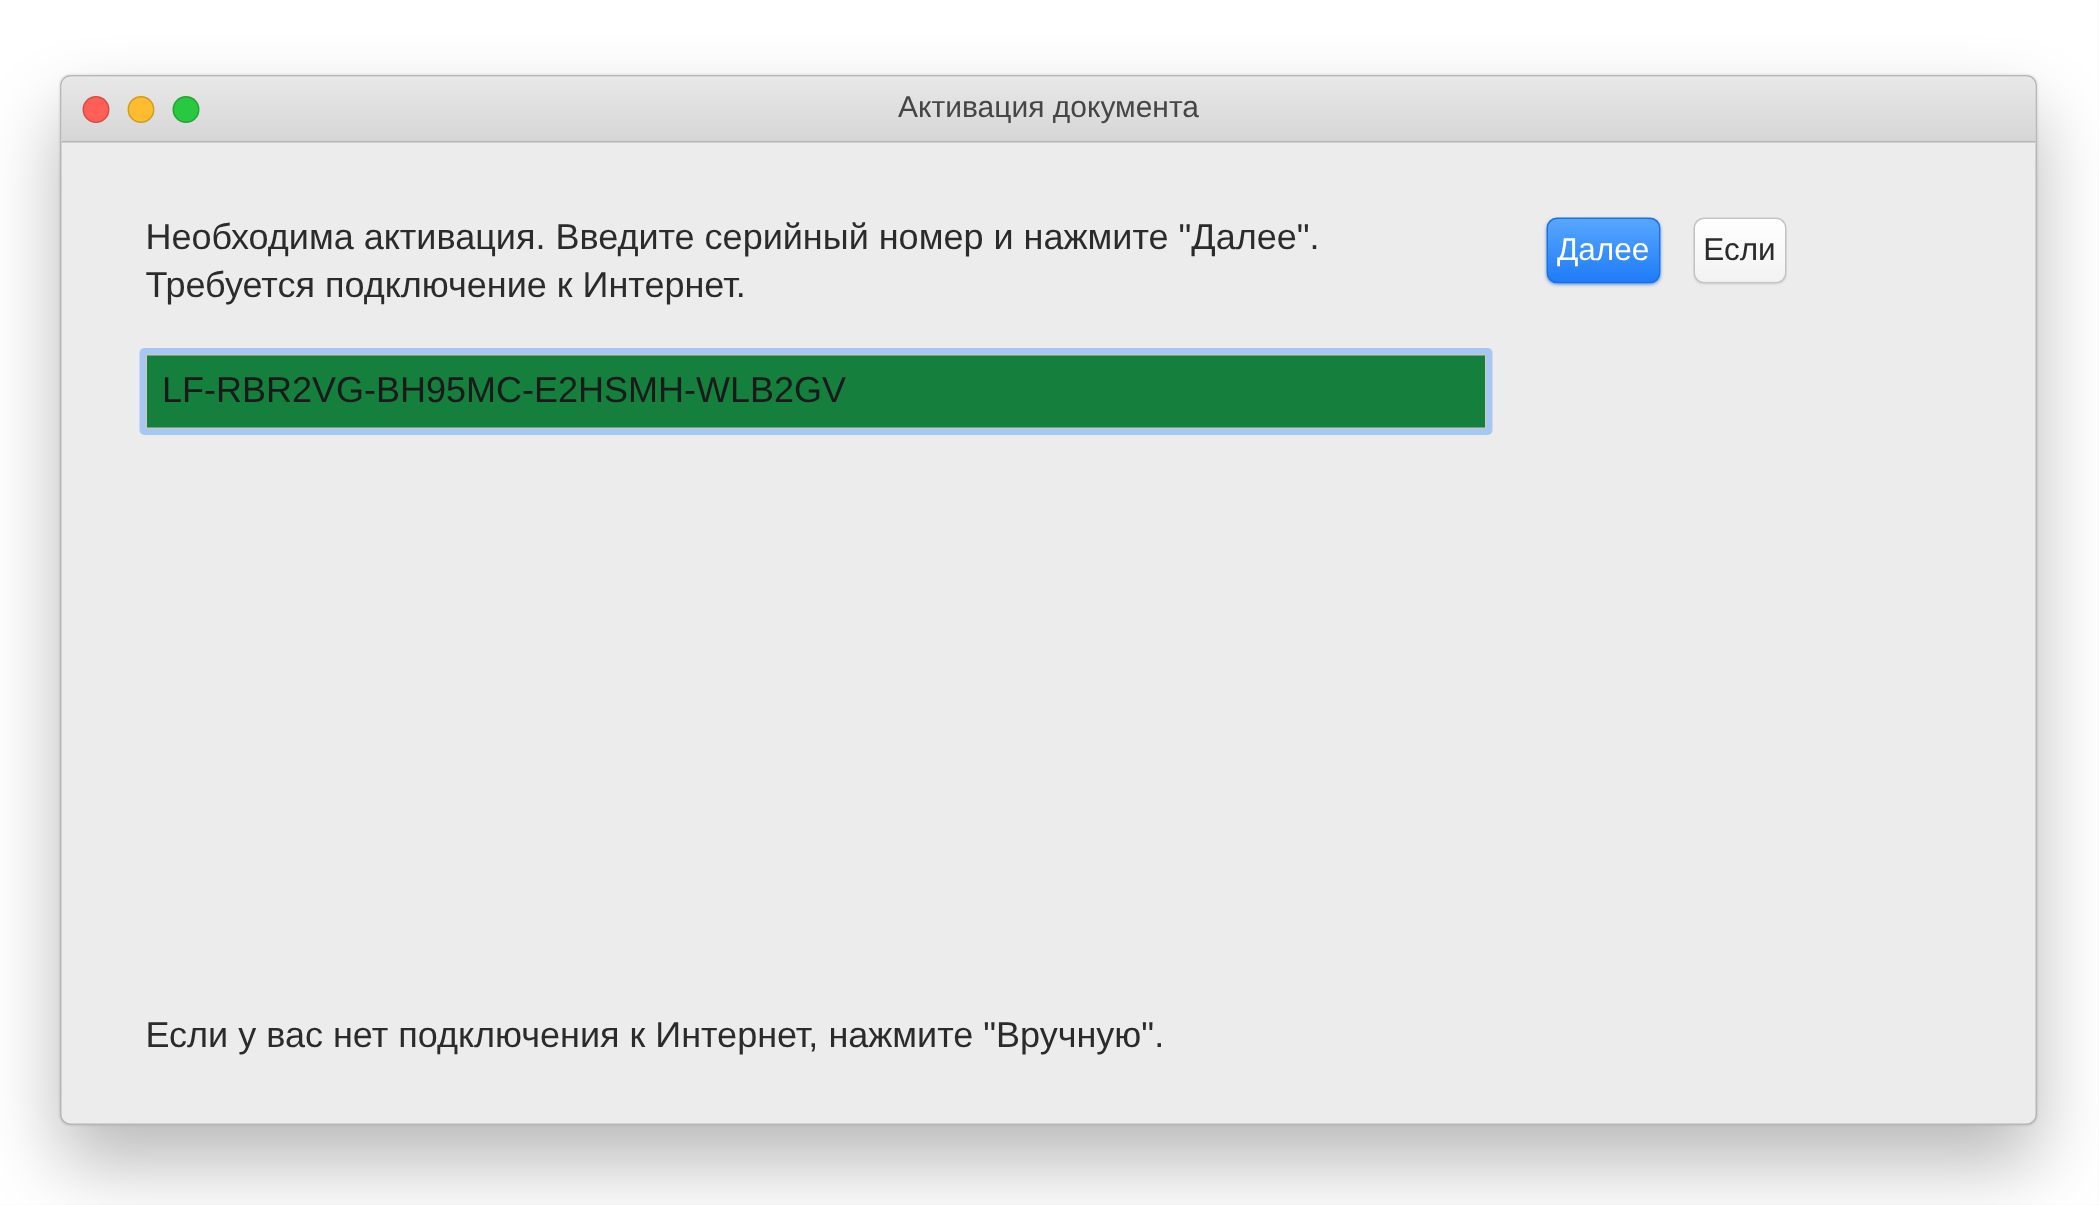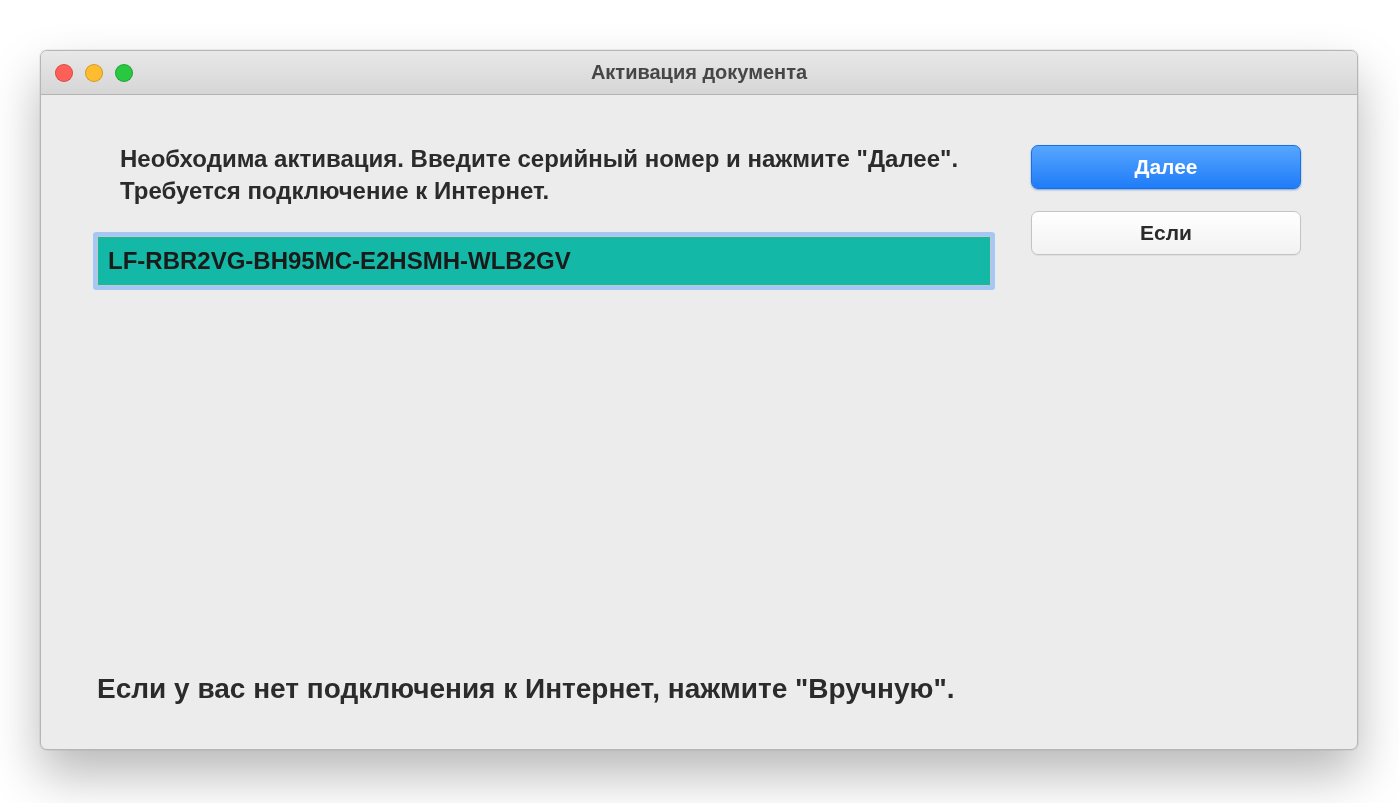--- a/index.html
+++ b/index.html
@@ -1,15 +1,15 @@
 <!DOCTYPE html>
 <html><head>
 <meta charset="utf-8">
 <style>
-  * { box-sizing: border-box; font-weight: bold; }
+  * { box-sizing: border-box; }
   html, body {
     margin: 0; padding: 0;
     width: 1399px; height: 803px;
     background: #ffffff;
     font-family: -apple-system, "Helvetica Neue", Helvetica, Arial, sans-serif;
     -webkit-font-smoothing: antialiased;
   }
   .window {
     position: absolute;
     left: 40px; top: 50px;
@@ -56,49 +56,48 @@
   .left {
     flex: 1;
     display: flex;
     flex-direction: column;
   }
   .instr {
     font-size: 24px;
     color: #2b2b2b;
     line-height: 1.35;
     margin-bottom: 28px;
-    margin-left: 23px;
   }
   .input-wrap {
     position: relative;
   }
   .serial {
     width: 100%;
     height: 50px;
     font-size: 24px;
     font-family: inherit;
     padding: 4px 10px;
     border: 1px solid #c7c7c7;
-    background: #14b8a6;
+    background: #15803d;
     outline: none;
     box-shadow: 0 0 0 4px rgba(110,170,250,0.55);
     border-radius: 1px;
     color: #1a1a1a;
   }
   .spacer { flex: 1; }
   .hint {
-    font-size: 28px;
+    font-size: 24px;
     color: #2b2b2b;
     margin-top: auto;
     padding-bottom: 4px;
   }
   .right {
     width: 270px;
     display: flex;
-    flex-direction: column;
+    flex-direction: row;
     gap: 22px;
     padding-top: 2px;
   }
   .btn {
     height: 44px;
     border-radius: 7px;
     font-size: 21px;
     font-family: inherit;
     border: 1px solid #c3c3c3;
     background: linear-gradient(#ffffff, #f2f2f2);

